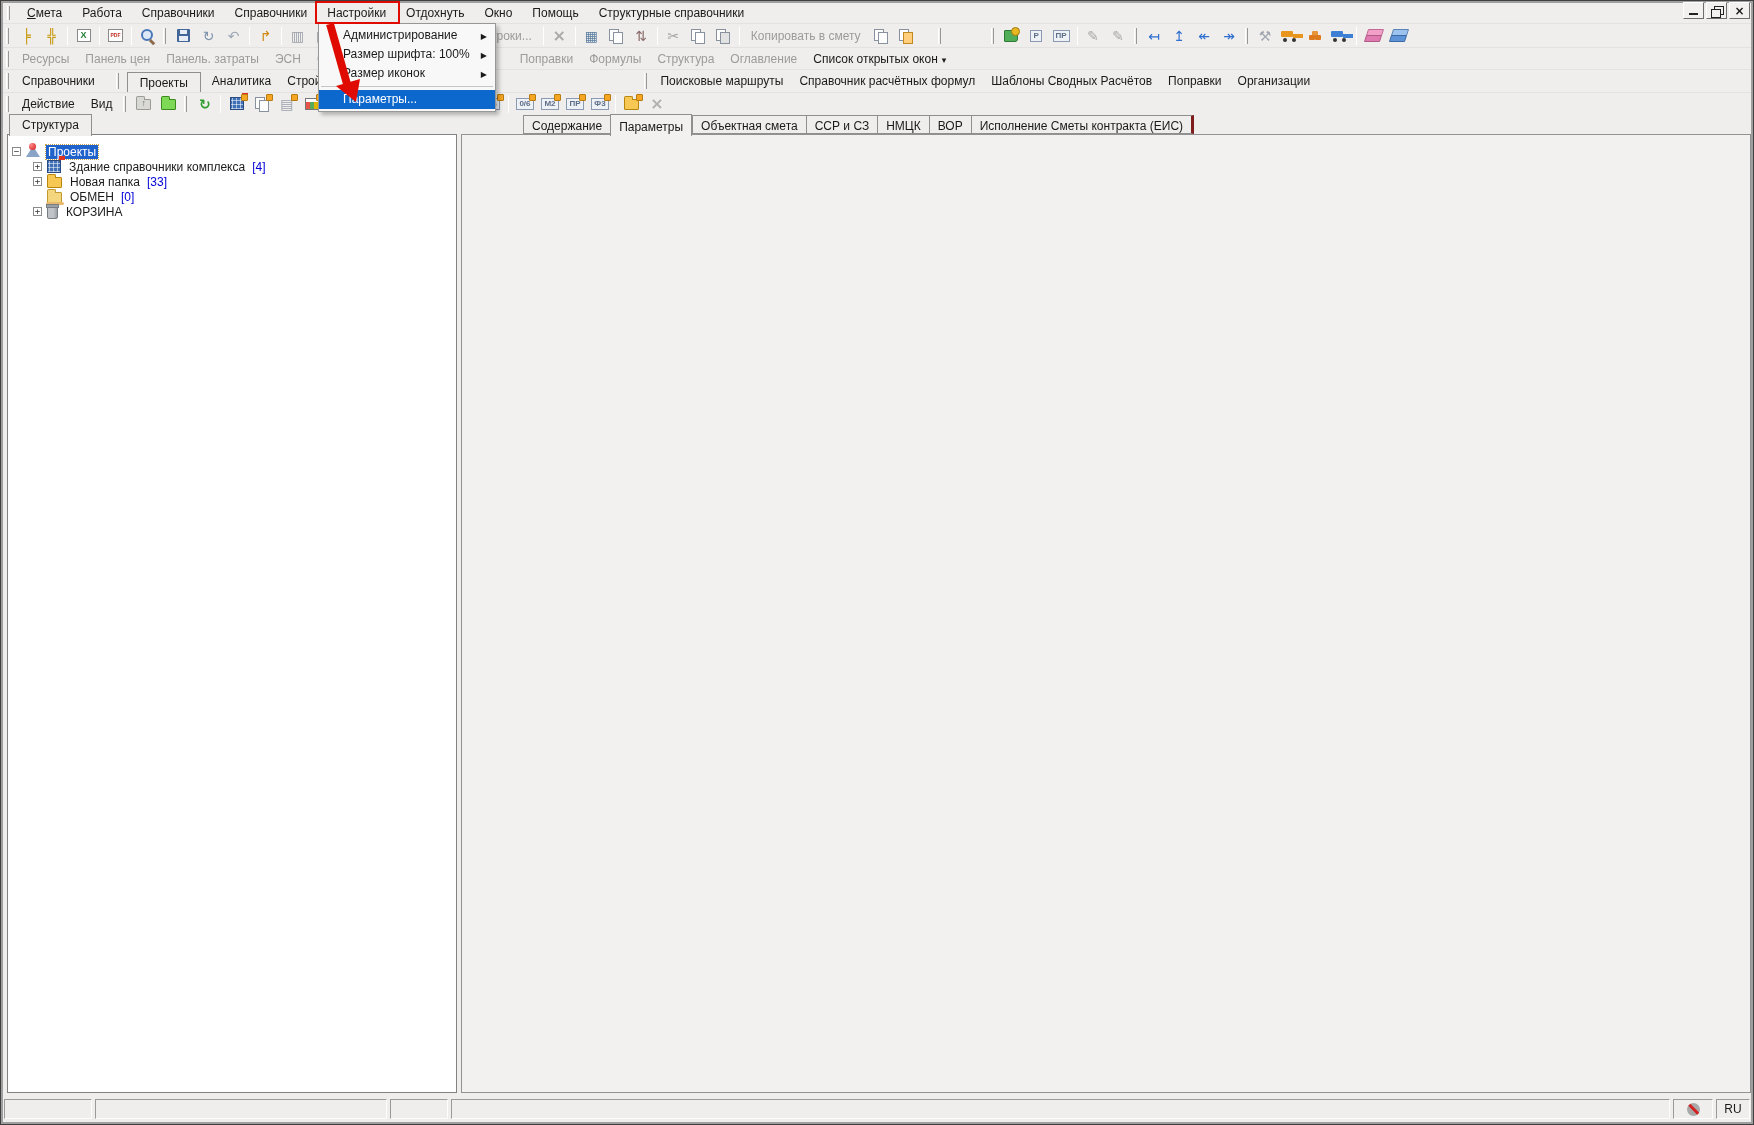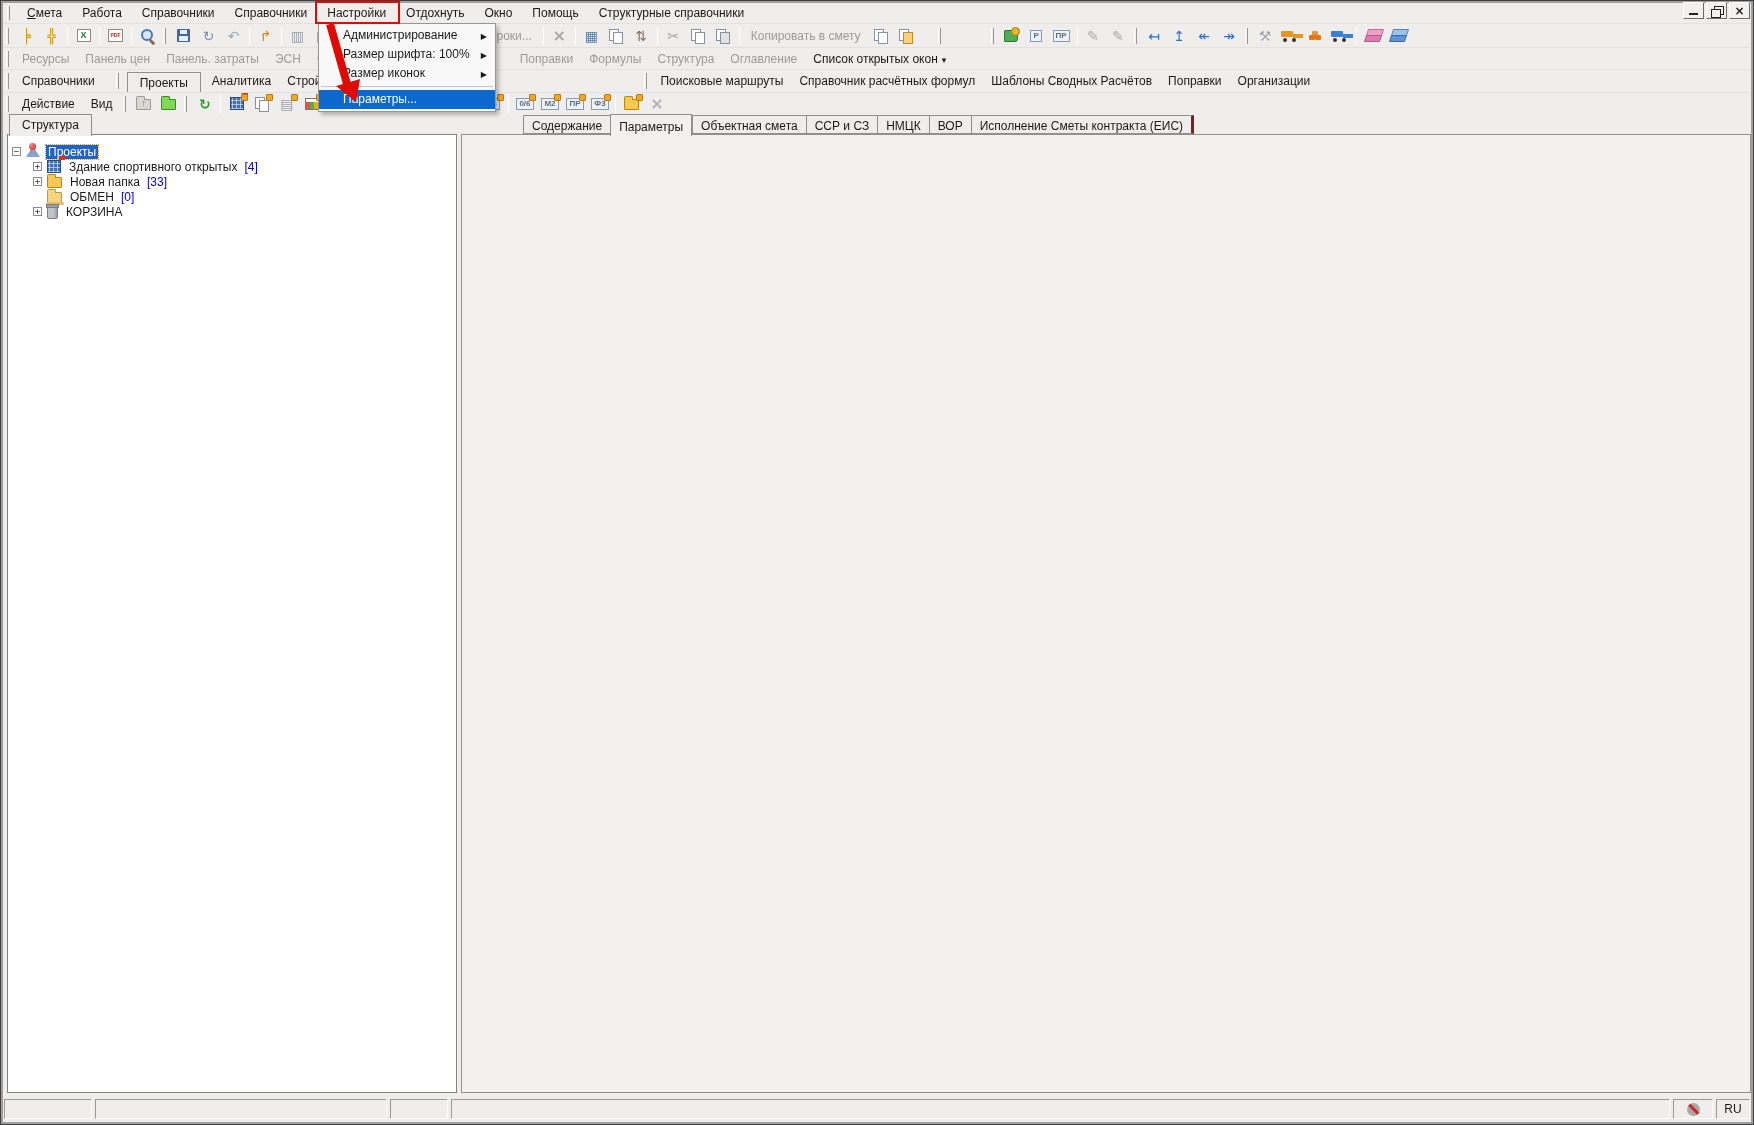--- a/index.html
+++ b/index.html
@@ -386,21 +386,21 @@
     <div class="tree-box">
       <div class="tree" id="tree">
           <div class="tree-row lv0">
             <div class="exp">−</div>
             <span class="ci tree-icon ci-projects"></span>
             <span class="tree-label selected">Проекты</span>
           </div>
           <div class="tree-row lv1">
             <div class="exp">+</div>
             <span class="ci tree-icon ci-building"></span>
-            <span class="tree-label">Здание спортивного открытых</span>
+            <span class="tree-label">Здание справочники комплекса</span>
             <span class="count">[4]</span>
           </div>
           <div class="tree-row lv1">
             <div class="exp">+</div>
             <span class="ci tree-icon ci-folder"></span>
             <span class="tree-label">Новая папка</span>
             <span class="count">[33]</span>
           </div>
           <div class="tree-row lv1">
             <div class="exp none"></div>

